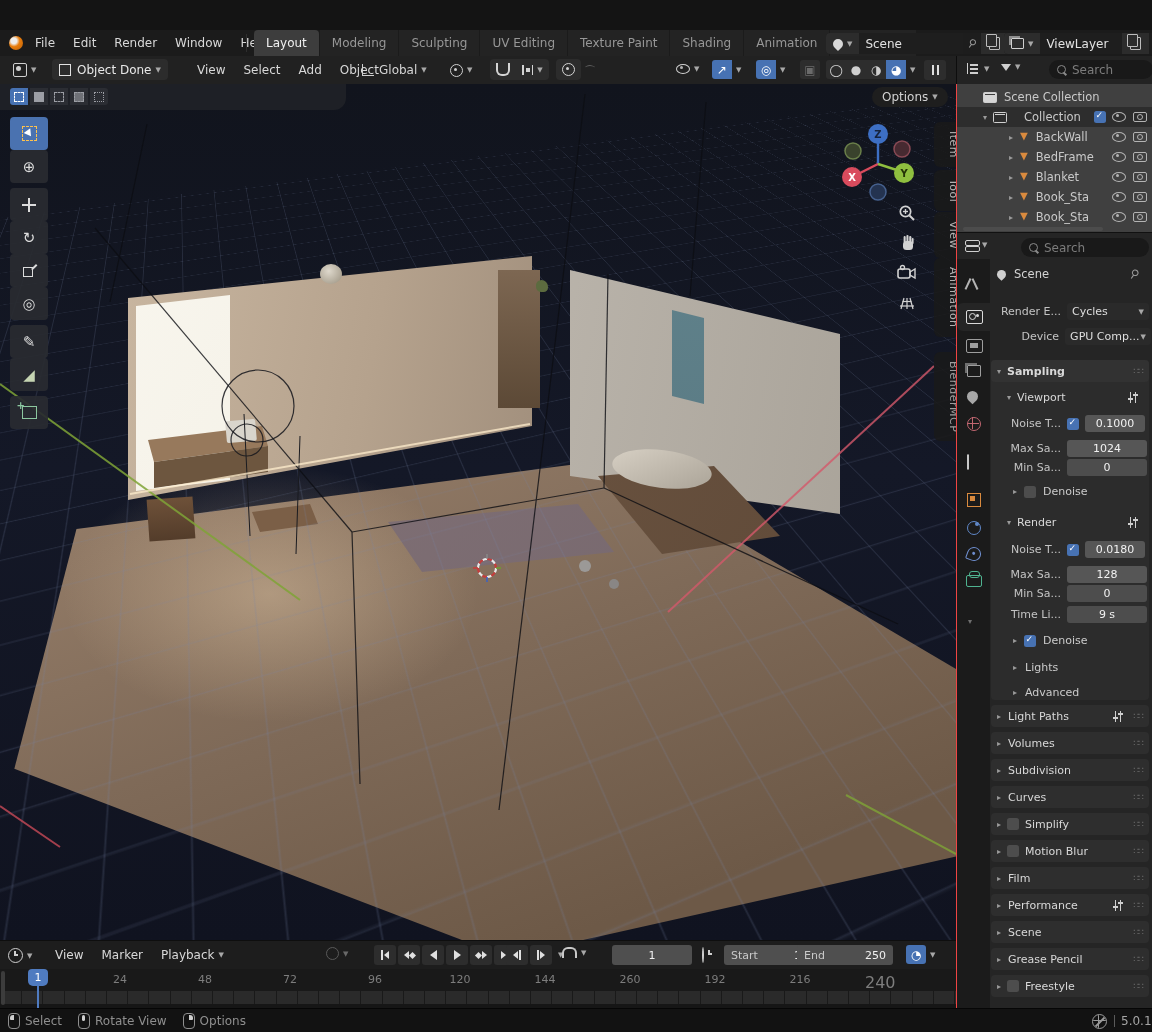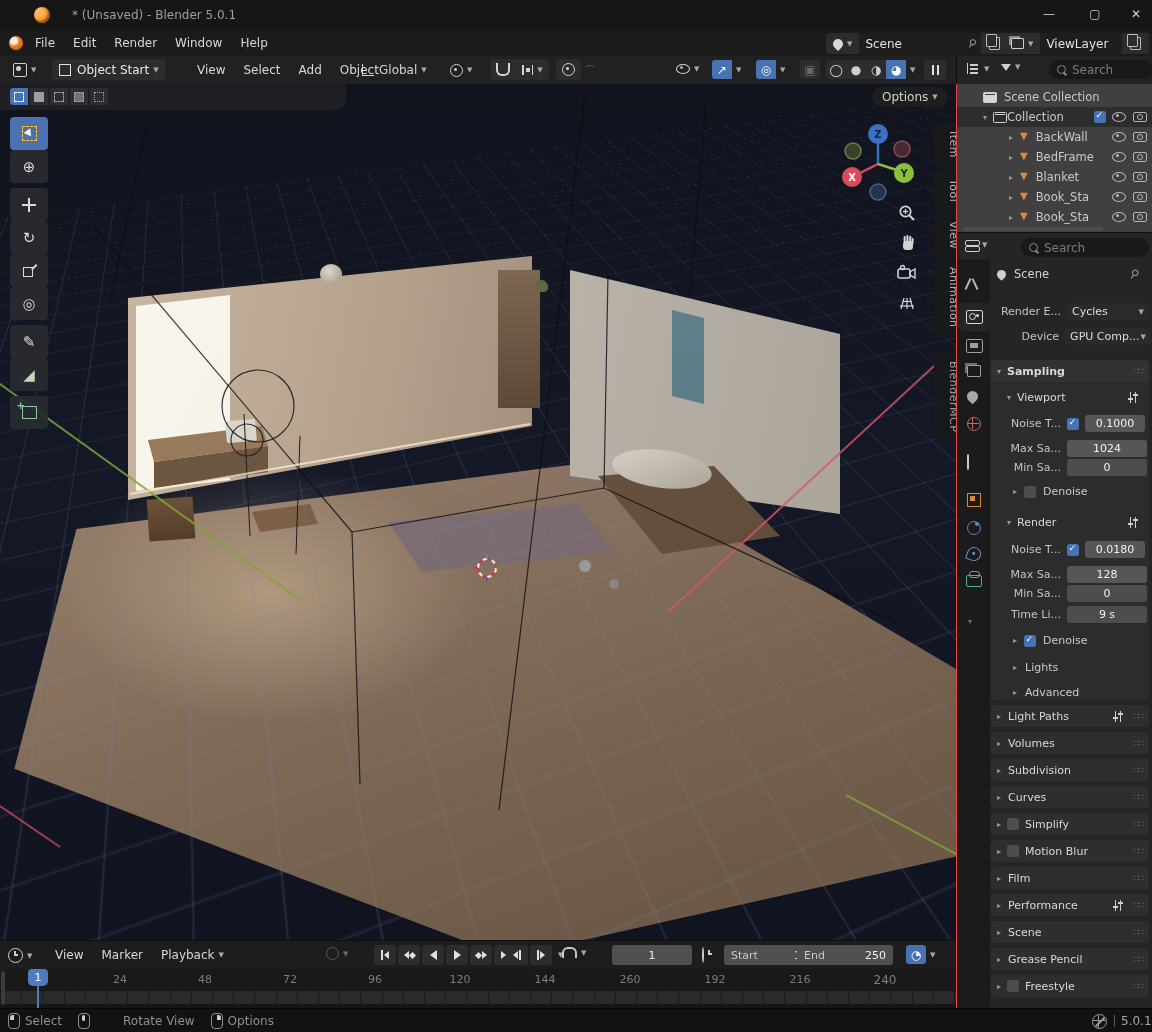--- a/index.html
+++ b/index.html
@@ -82,38 +82,41 @@
   .shadebtn.on{background:#4772b3;color:#fff;}
   .olrow{position:absolute;left:956px;width:196px;height:20px;display:flex;align-items:center;color:#c9c9c9;font-size:11.5px;}
   .prow{position:absolute;display:flex;align-items:center;font-size:11px;color:#cbcbcb;}
   .plabel{width:70px;text-align:right;margin-right:6px;color:#c3c3c3;}
 </style>
 </head>
 <body>
 
 <div id="root">
 
-  <div id="titlebar" class="abs row">
-    <span class="abs" style="left:34px;top:7px;width:16px;height:16px;border-radius:50%;background:radial-gradient(circle at 35% 35%,#ffb35c 0 28%,#e87d0d 60%,#c45e05 100%);box-shadow:inset -2px -2px 0 rgba(60,30,0,.35);"></span>
-    <span class="abs" style="left:72px;top:8px;color:#9f9f9f;">* (Unsaved) - Blender 5.0.1</span>
-    <span class="abs" style="left:1032px;top:7px;width:34px;text-align:center;color:#c9c9c9;">—</span>
-    <span class="abs" style="left:1078px;top:7px;width:34px;text-align:center;color:#c9c9c9;">▢</span>
-    <span class="abs" style="left:1122px;top:7px;width:28px;text-align:center;color:#d6d6d6;">✕</span>
-  </div>
 
   <div id="topbar" class="abs">
     <span class="abs" style="left:9px;top:6px;width:14px;height:14px;border-radius:50%;background:radial-gradient(circle at 35% 35%,#eee 0 22%,#e87d0d 45%,#b85e08 100%);"></span>
     <div class="abs row" style="left:26px;top:0;height:26px;">
       <span class="menu-item">File</span>
       <span class="menu-item">Edit</span>
       <span class="menu-item">Render</span>
       <span class="menu-item">Window</span>
       <span class="menu-item">Help</span>
     </div>
     <div class="abs" style="left:246px;top:4px;width:1px;height:18px;background:#2e2e2e;"></div>
+    <div class="abs row" style="left:254px;top:0;height:26px;">
+      <span class="tab active">Layout</span>
+      <span class="tab">Modeling</span>
+      <span class="tab">Sculpting</span>
+      <span class="tab">UV Editing</span>
+      <span class="tab">Texture Paint</span>
+      <span class="tab">Shading</span>
+      <span class="tab">Animation</span>
+      <span class="tab" style="color:#6f6f6f;">Rendering</span>
+    </div>
 
     <div class="abs row" style="left:826px;top:3px;height:21px;background:#1d1d1d;border-radius:4px;">
       <span class="pill" style="border-radius:4px 0 0 4px;">
         <span style="width:10px;height:10px;background:#d8d8d8;border-radius:50% 50% 50% 0;transform:rotate(-45deg);display:inline-block;"></span>
         <span class="chev">▼</span>
       </span>
       <span class="field" style="width:92px;">
         <span>Scene</span>
       </span>
       <span style="color:#9a9a9a;font-size:11px;padding:0 5px;transform:rotate(35deg);display:inline-block;">⚲</span>
@@ -139,21 +142,21 @@
 
   <div id="toolheader" class="abs">
     <span class="pill abs row" style="left:6px;top:3px;background:transparent;">
       <span style="width:12px;height:12px;border:1.3px solid #cfcfcf;border-radius:2px;position:relative;display:inline-block;">
           <i style="position:absolute;left:2px;top:2px;width:5px;height:5px;background:#cfcfcf;border-radius:50%;"></i>
         </span>
       <span class="chev">▼</span>
     </span>
     <div class="pill abs" style="left:52px;top:3px;">
       <span style="width:10px;height:10px;border:1.4px solid #e2e2e2;display:inline-block;margin-right:6px;"></span>
-      <span style="color:#e8e8e8;">Object Start</span>
+      <span style="color:#e8e8e8;">Object Done</span>
       <span class="chev">▼</span>
     </div>
     <div class="abs row" style="left:188px;top:0;height:28px;">
       <span class="menu-item">View</span>
       <span class="menu-item">Select</span>
       <span class="menu-item">Add</span>
       <span class="menu-item">Object</span>
     </div>
     <div class="abs row" style="left:362px;top:4px;height:20px;">
       <span style="width:11px;height:11px;border-left:1.4px solid #cfcfcf;border-bottom:1.4px solid #cfcfcf;display:inline-block;margin-right:5px;"></span>
@@ -419,21 +422,21 @@
   <div id="rightcol" class="abs">
 
     <div>
       <div class="olrow" style="left:0;top:3px;">
         <span class="i-box fill" style="margin-left:26px;"></span>
         <span style="margin-left:7px;">Scene Collection</span>
       </div>
       <div class="olrow" style="left:0;top:23px;background:#2d2d2d;">
         <span class="chevd" style="margin-left:26px;">▾</span>
         <span class="i-box" style="margin-left:6px;"></span>
-        <span style="margin-left:0;flex:1;">Collection</span>
+        <span style="margin-left:17px;flex:1;">Collection</span>
         <span class="chk on" style="margin-right:6px;"></span>
         <span class="i-eye" style="margin-right:7px;"></span>
         <span class="i-cam" style="margin-right:6px;"></span>
       </div>
       <div class="olrow" style="left:0;top:43px;">
         <span class="chevd" style="margin-left:52px;">▸</span>
         <span class="i-tri" style="margin-left:7px;">▲</span>
         <span style="margin-left:8px;flex:1;white-space:nowrap;overflow:hidden;">BackWall</span>
         <span class="i-eye" style="margin-right:7px;"></span>
         <span class="i-cam" style="margin-right:6px;"></span>
@@ -772,41 +775,41 @@
     <div class="abs" style="left:0;top:28px;width:956px;height:22px;background:#191919;">
       <span class="abs" style="left:100px;top:4px;width:40px;text-align:center;color:#7d7d7d;font-size:11px;">24</span>
       <span class="abs" style="left:185px;top:4px;width:40px;text-align:center;color:#7d7d7d;font-size:11px;">48</span>
       <span class="abs" style="left:270px;top:4px;width:40px;text-align:center;color:#7d7d7d;font-size:11px;">72</span>
       <span class="abs" style="left:355px;top:4px;width:40px;text-align:center;color:#7d7d7d;font-size:11px;">96</span>
       <span class="abs" style="left:440px;top:4px;width:40px;text-align:center;color:#7d7d7d;font-size:11px;">120</span>
       <span class="abs" style="left:525px;top:4px;width:40px;text-align:center;color:#7d7d7d;font-size:11px;">144</span>
       <span class="abs" style="left:610px;top:4px;width:40px;text-align:center;color:#7d7d7d;font-size:11px;">260</span>
       <span class="abs" style="left:695px;top:4px;width:40px;text-align:center;color:#7d7d7d;font-size:11px;">192</span>
       <span class="abs" style="left:780px;top:4px;width:40px;text-align:center;color:#7d7d7d;font-size:11px;">216</span>
-      <span class="abs" style="left:865px;top:4px;width:40px;text-align:center;color:#7d7d7d;font-size:12px;">240</span>
+      <span class="abs" style="left:865px;top:4px;width:40px;color:#7d7d7d;font-size:16px;">240</span>
     </div>
 
     <div class="abs" style="left:0;top:50px;width:956px;height:13px;background:#2a2a2a;
          background-image:repeating-linear-gradient(90deg,rgba(0,0,0,.4) 0 1px,transparent 1px 21.2px);"></div>
     <div class="abs" style="left:0;top:63px;width:956px;height:5px;background:#161616;"></div>
 
     <div class="abs" style="left:37px;top:28px;width:2px;height:40px;background:#4f7bc0;"></div>
     <div class="abs" style="left:28px;top:28px;width:20px;height:17px;background:#4f7bc0;border-radius:4px 4px 5px 5px;display:flex;align-items:center;justify-content:center;color:#fff;font-size:11px;">
       <span>1</span>
     </div>
 
     <div class="abs" style="left:1px;top:30px;width:4px;height:34px;background:#3c3c3c;border-radius:2px;"></div>
   </div>
 
   <div id="statusbar" class="abs">
     <div class="abs row" style="left:8px;top:0;height:24px;">
       <span class="mousei l"></span>
       <span style="margin-right:16px;">Select</span>
       <span class="mousei m"></span>
-      <span style="margin-right:16px;margin-left:28px;">Rotate View</span>
+      <span style="margin-right:16px;">Rotate View</span>
       <span class="mousei r"></span>
       <span>Options</span>
     </div>
     <div class="abs row" style="left:1092px;top:0;height:24px;">
       <span class="globe" style="margin-right:7px;">
           <i class="slash"></i>
         </span>
       <span style="width:1px;height:12px;background:#5a5a5a;margin-right:6px;"></span>
       <span style="color:#a5a5a5;">5.0.1</span>
     </div>

